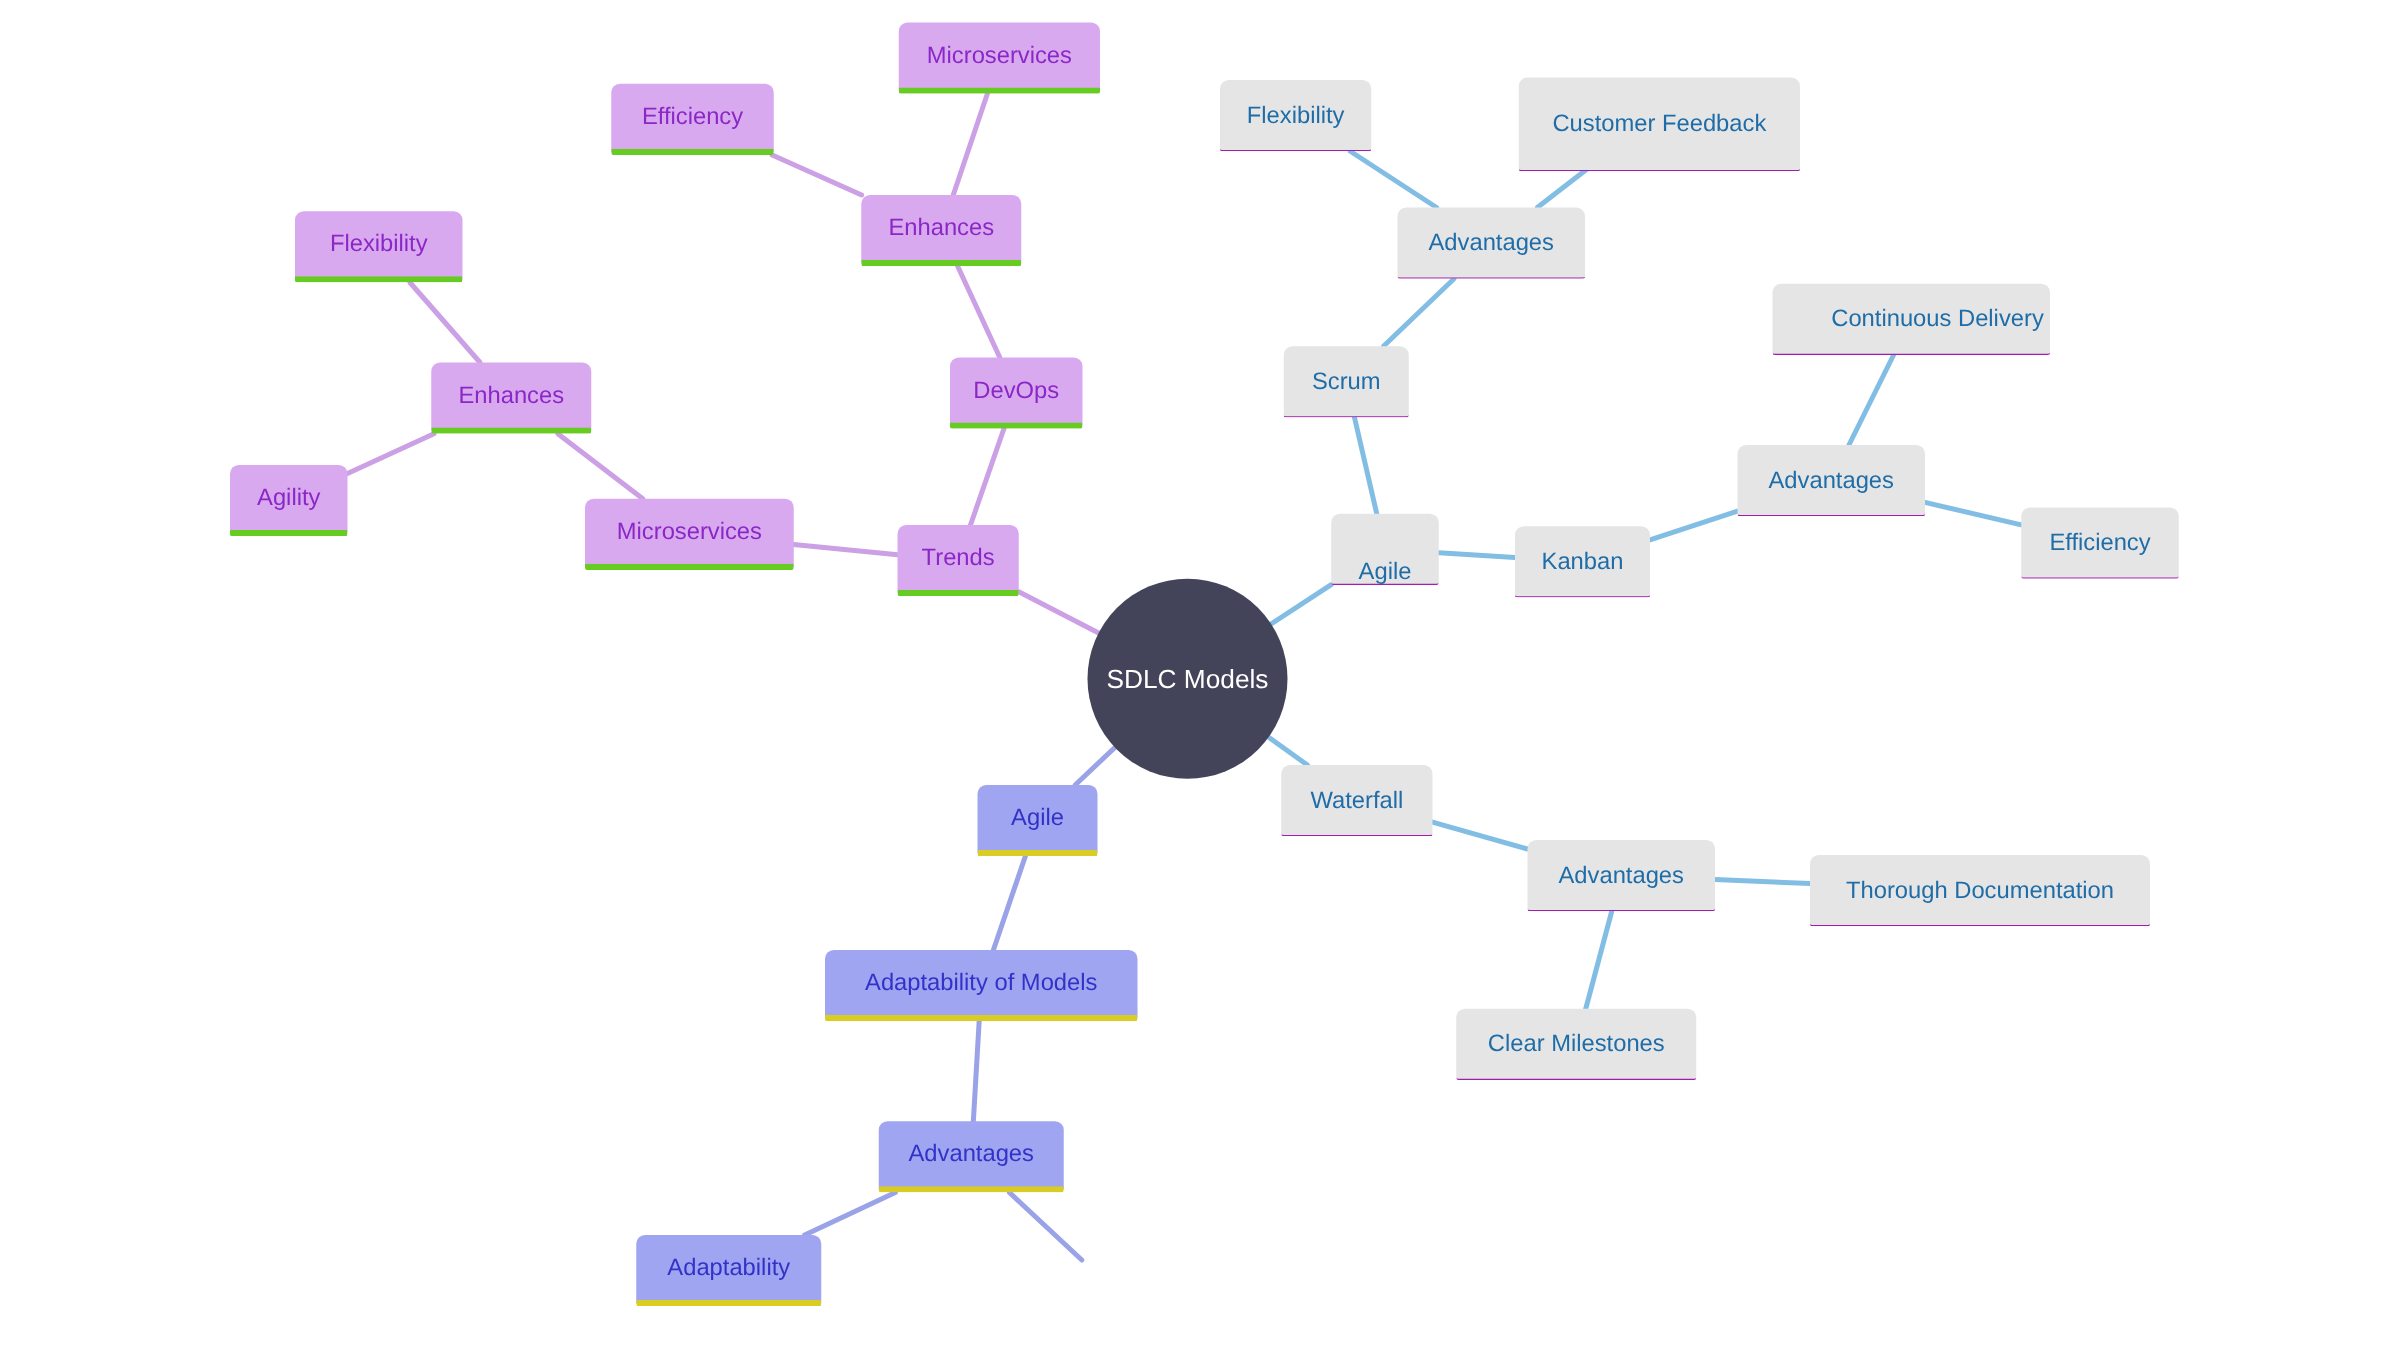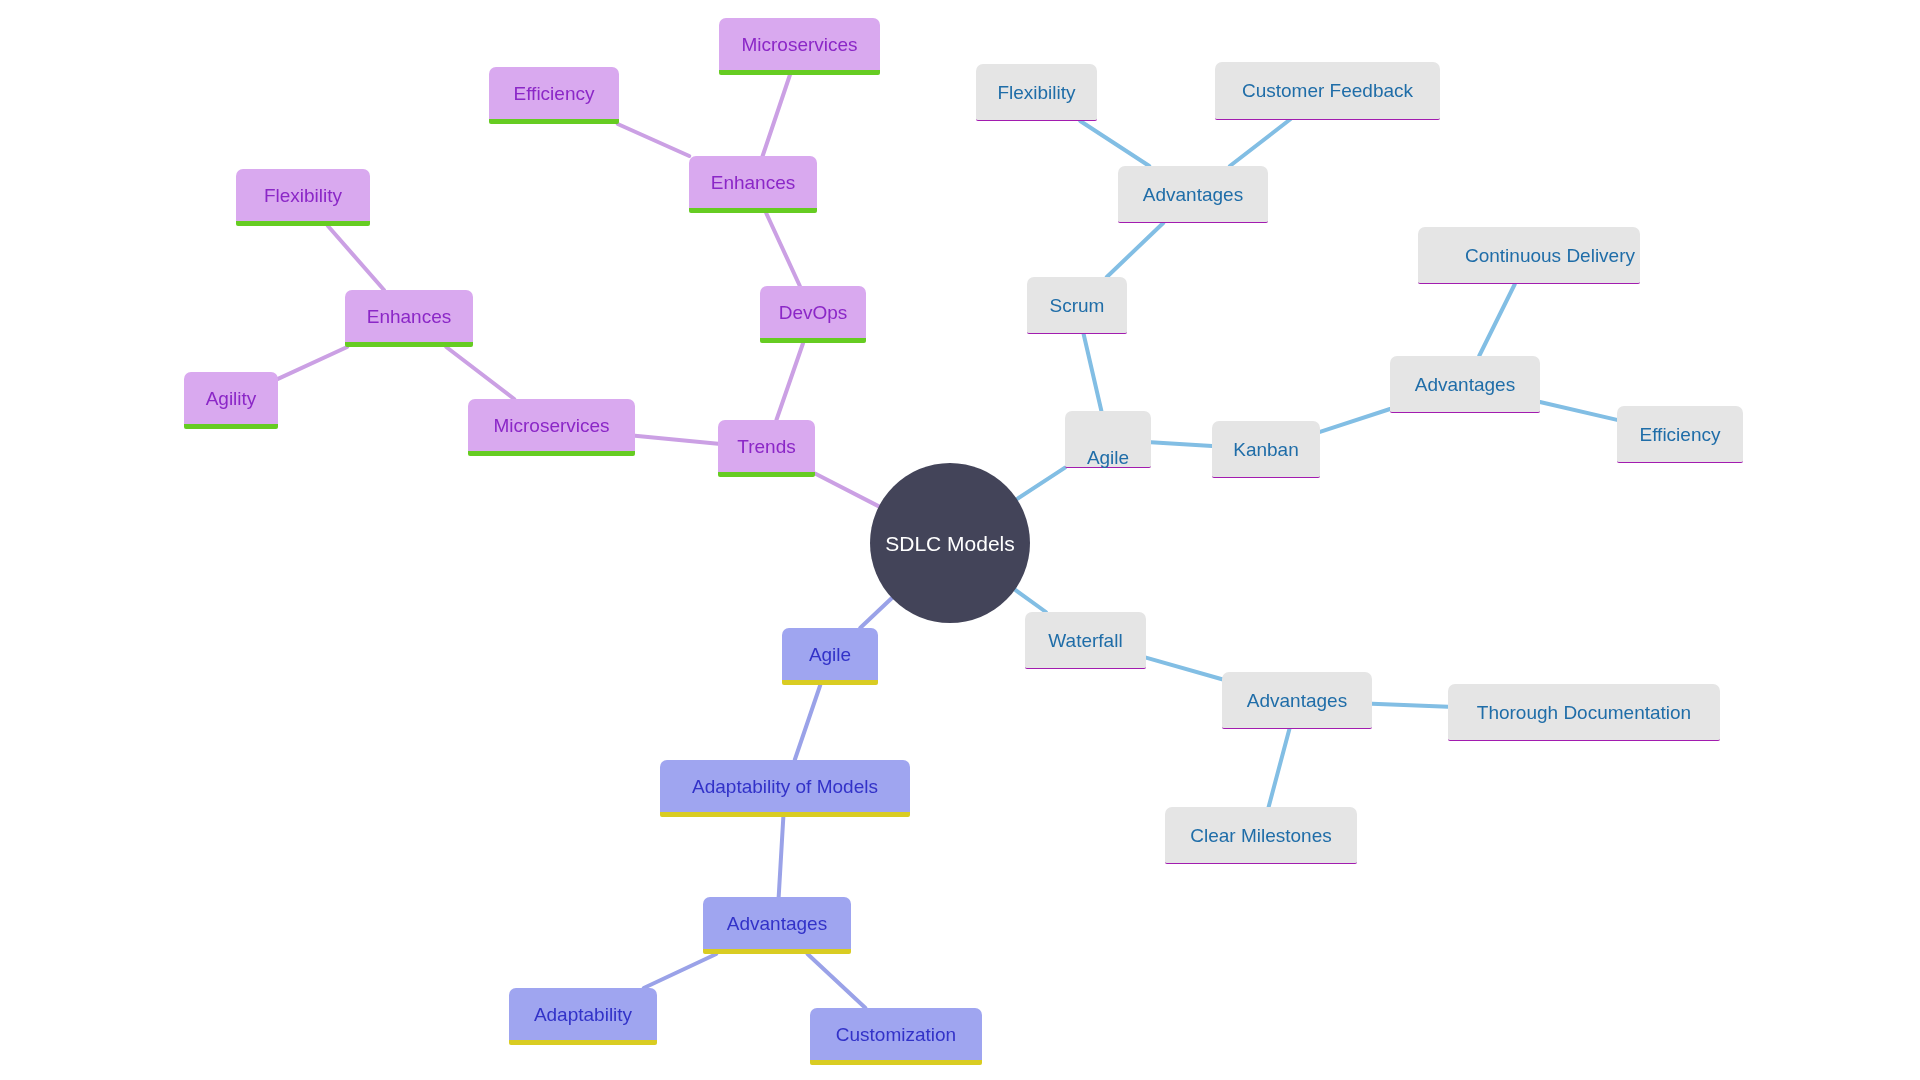--- a/index.html
+++ b/index.html
@@ -143,21 +143,21 @@
       </div>
       <div class="node branch-blue" style="left: 1027px; top: 277px; width: 100px; height: 57px; font-size: 19px;">
         <span class="node-label">Scrum</span>
       </div>
       <div class="node branch-blue" style="left: 1118px; top: 166px; width: 150px; height: 57px; font-size: 19px;">
         <span class="node-label">Advantages</span>
       </div>
       <div class="node branch-blue" style="left: 976px; top: 64px; width: 121px; height: 57px; font-size: 19px;">
         <span class="node-label">Flexibility</span>
       </div>
-      <div class="node branch-blue" style="left: 1215px; top: 62px; width: 225px; height: 58px; font-size: 19px;">
+      <div class="node branch-blue" style="left: 1215px; top: 62px; width: 225px; height: 75px; font-size: 19px;">
         <span class="node-label">Customer Feedback</span>
       </div>
       <div class="node branch-blue" style="left: 1212px; top: 421px; width: 108px; height: 57px; font-size: 19px;">
         <span class="node-label">Kanban</span>
       </div>
       <div class="node branch-blue" style="left: 1390px; top: 356px; width: 150px; height: 57px; font-size: 19px;">
         <span class="node-label">Advantages</span>
       </div>
       <div class="node branch-blue" style="left: 1418px; top: 227px; width: 222px; height: 57px; font-size: 19px; padding-left: 42px;">
         <span class="node-label">Continuous Delivery</span>
@@ -182,17 +182,14 @@
       </div>
       <div class="node branch-indigo" style="left: 660px; top: 760px; width: 250px; height: 57px; font-size: 19px;">
         <span class="node-label">Adaptability of Models</span>
       </div>
       <div class="node branch-indigo" style="left: 703px; top: 897px; width: 148px; height: 57px; font-size: 19px;">
         <span class="node-label">Advantages</span>
       </div>
       <div class="node branch-indigo" style="left: 509px; top: 988px; width: 148px; height: 57px; font-size: 19px;">
         <span class="node-label">Adaptability</span>
       </div>
-      <div class="node branch-indigo" style="left: 810px; top: 1008px; width: 172px; height: 57px; font-size: 19px;">
-        <span class="node-label">Customization</span>
-      </div>
     </div>
 </div>
 
 </body></html>

